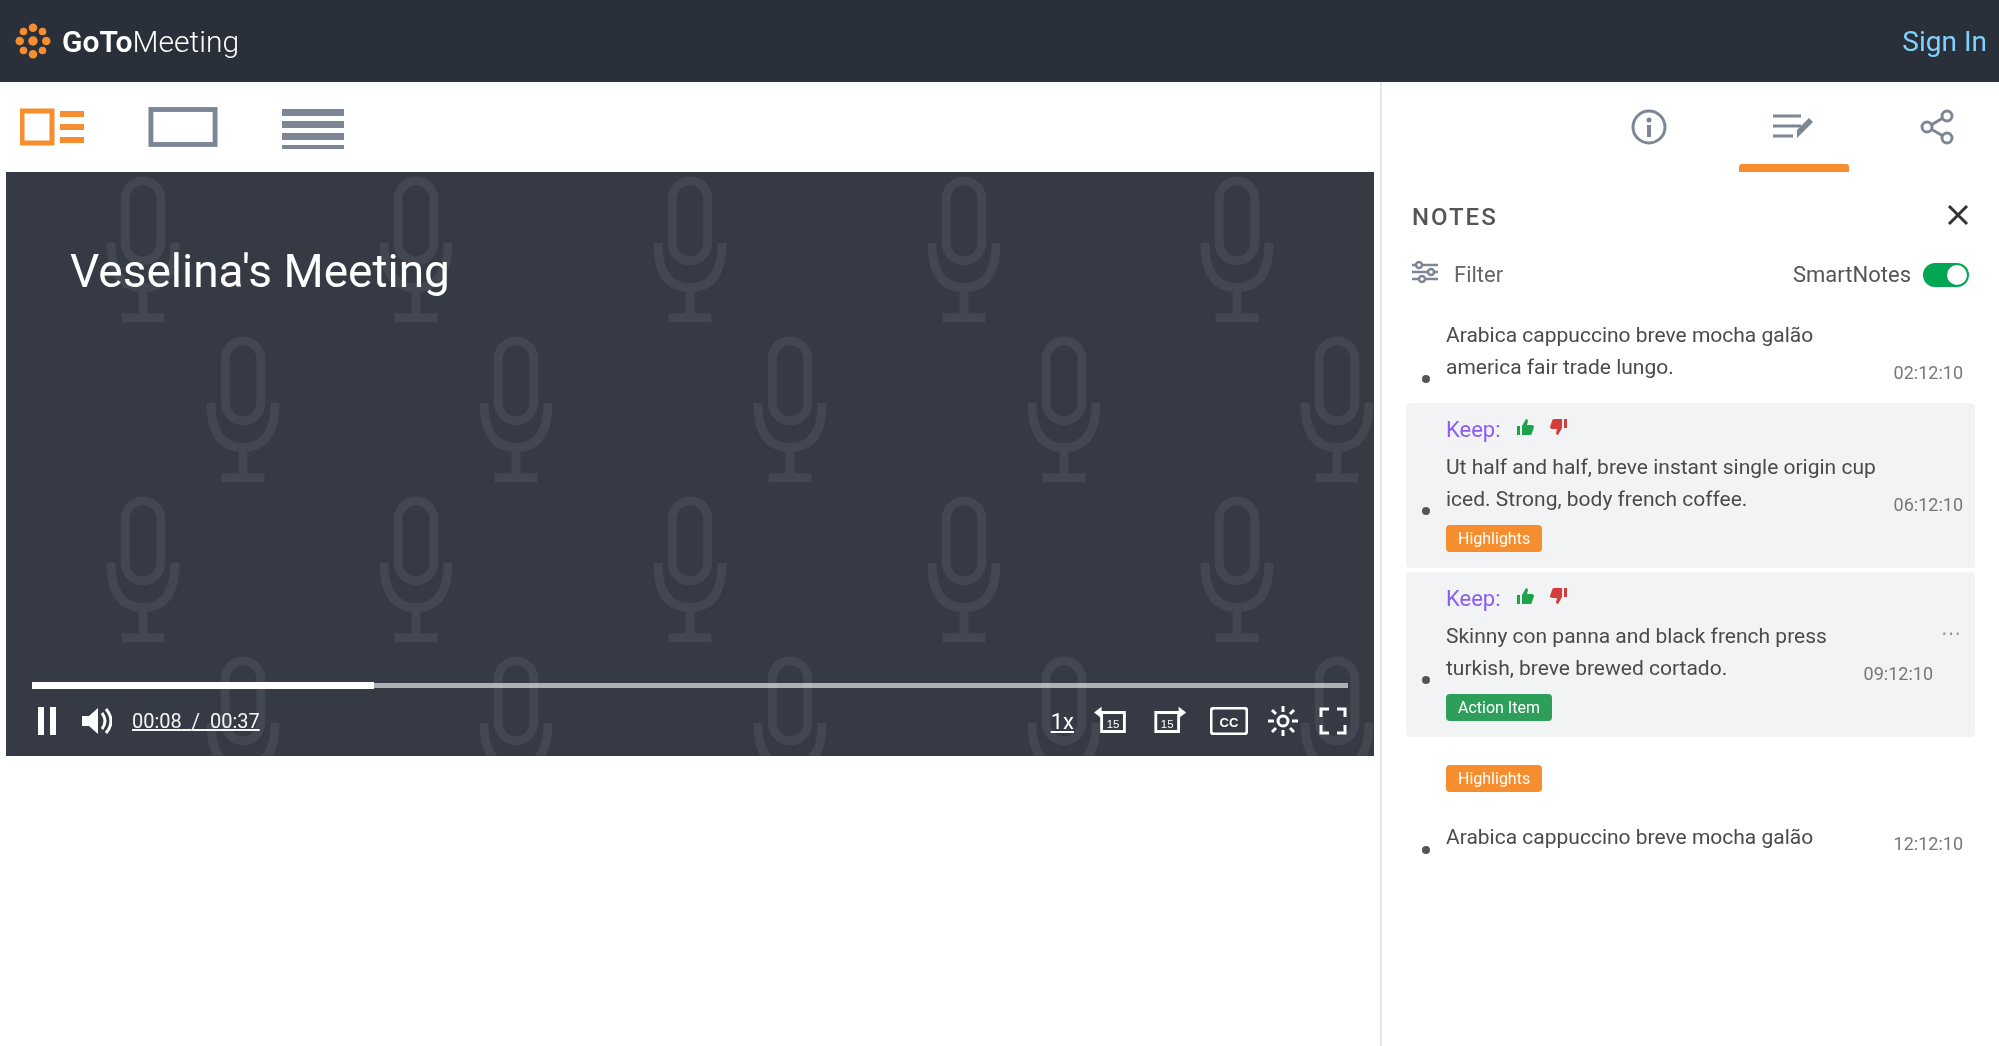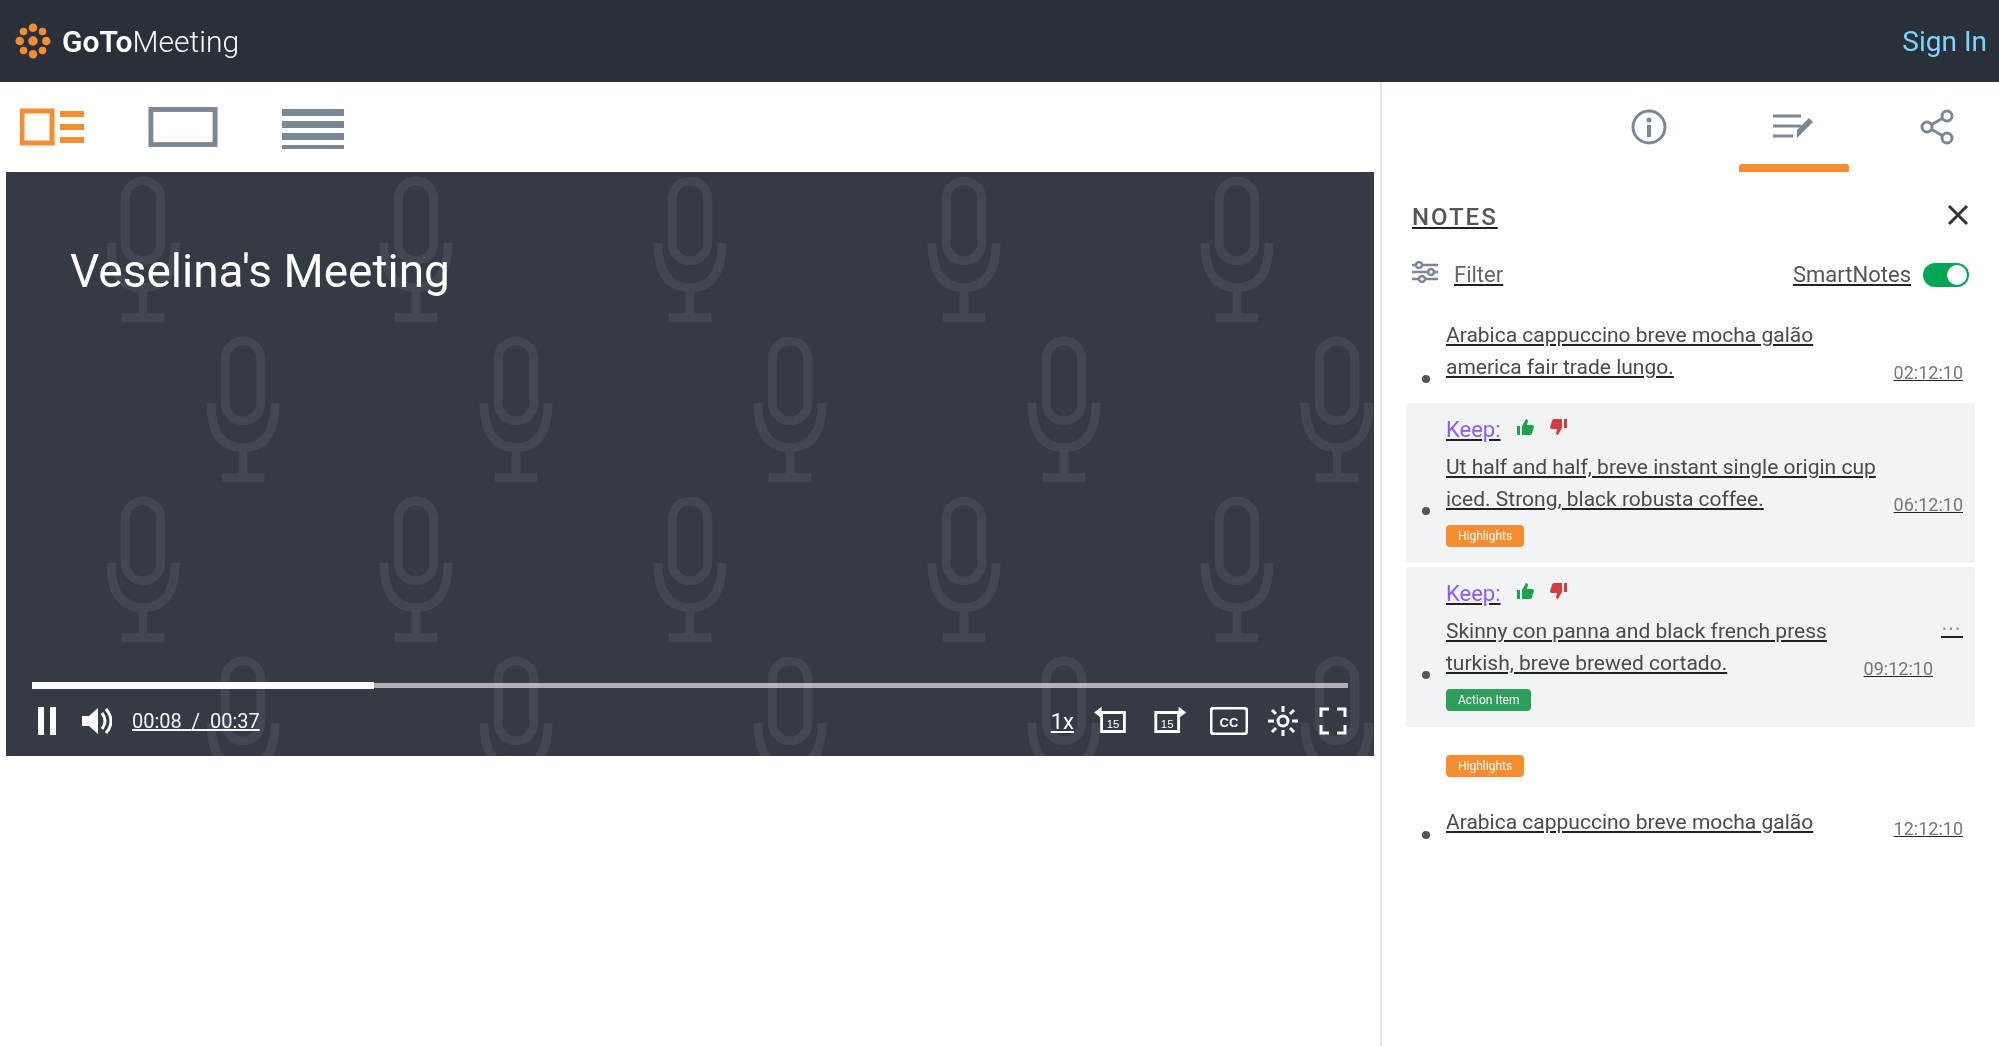--- a/index.html
+++ b/index.html
@@ -133,21 +133,21 @@
     padding: 0 40px;
     position:relative;
   }
   .tab-icon { width:44px; height:44px; display:flex; align-items:center; justify-content:center; cursor:pointer; position:relative; }
   .tab-underline {
     position:absolute; bottom:0; height:8px; width:110px; background:var(--orange);
     right: 150px;
     border-radius:3px 3px 0 0;
   }
 
-  .notes-panel { padding: 28px 30px 0 30px; flex:1; overflow-y:auto;text-decoration:underline; }
+  .notes-panel { padding: 28px 30px 0 30px; flex:1; overflow-y:auto; }
   .notes-header {
     display:flex; justify-content:space-between; align-items:center;
     margin-bottom: 28px;
   }
   .notes-header h3 {
     margin:0; font-size:24px; letter-spacing:2px; color:#555; font-weight:500;
   }
   .close-x { font-size:28px; color:#333; cursor:pointer; }
 
   .notes-sub {
@@ -168,21 +168,21 @@
   .note-item { padding: 14px 6px 16px 6px; }
   .note-item.selected { background: var(--note-selected); border-radius:4px; margin:4px -6px; padding:14px 12px 16px 12px; }
   .keep-row { display:flex; align-items:center; gap:14px; padding-left:28px; margin-bottom:10px; font-size:22px; color:#8b5cf6;}
   .thumb { cursor:pointer; }
   .note-row { display:flex; align-items:flex-end; }
   .bullet { width:8px; height:8px; background:#555; border-radius:50%; margin:10px 16px 0 4px; flex:none; }
   .note-text { flex:1; font-size:21px; line-height:1.5; color:#4a4a4a; }
   .note-time { font-size:18px; color:#777; margin-left:12px; white-space:nowrap; }
   .tag {
     display:inline-block; margin-top:10px; margin-left:28px;
-    padding:4px 12px; border-radius:4px; color:#fff; font-size:12px;
+    padding:4px 12px; border-radius:4px; color:#fff; font-size:16px;
   }
   .tag.highlights { background: var(--orange); }
   .tag.action { background: var(--green2); }
   .kebab { color:#999; margin-left:8px; cursor:pointer; font-size:20px; letter-spacing:2px; align-self:flex-start;}
 </style>
 </head>
 <body>
 
 <div class="app-header">
   <div class="brand">
@@ -607,21 +607,21 @@
           <div class="note-item selected"><div class="keep-row">
       <span>Keep:</span>
       <span class="thumb"><svg width="20" height="20" viewBox="0 0 20 20">
                   <path fill="#1ea24a" d="M2 9h3v9H2zM7 18h8c1 0 2-1 2-2l2-6c0-1-1-2-2-2h-5l1-4c0-1-1-2-2-2L7 9z"></path>
                 </svg></span>
       <span class="thumb"><svg width="20" height="20" viewBox="0 0 20 20">
                   <path fill="#d63c3c" d="M18 11h-3V2h3zM13 2H5C4 2 3 3 3 4l-2 6c0 1 1 2 2 2h5l-1 4c0 1 1 2 2 2l4-7z"></path>
                 </svg></span>
     </div><div class="note-row">
     <div class="bullet"></div>
-    <div class="note-text">Ut half and half, breve instant single origin cup iced. Strong, black robusta coffee.</div>
+    <div class="note-text">Ut half and half, breve instant single origin cup iced. Strong, body french coffee.</div>
     <div class="note-time">06:12:10</div>
 
   </div><span class="tag highlights">Highlights</span></div>
           <div class="note-item selected"><div class="keep-row">
       <span>Keep:</span>
       <span class="thumb"><svg width="20" height="20" viewBox="0 0 20 20">
                   <path fill="#1ea24a" d="M2 9h3v9H2zM7 18h8c1 0 2-1 2-2l2-6c0-1-1-2-2-2h-5l1-4c0-1-1-2-2-2L7 9z"></path>
                 </svg></span>
       <span class="thumb"><svg width="20" height="20" viewBox="0 0 20 20">
                   <path fill="#d63c3c" d="M18 11h-3V2h3zM13 2H5C4 2 3 3 3 4l-2 6c0 1 1 2 2 2h5l-1 4c0 1 1 2 2 2l4-7z"></path>

